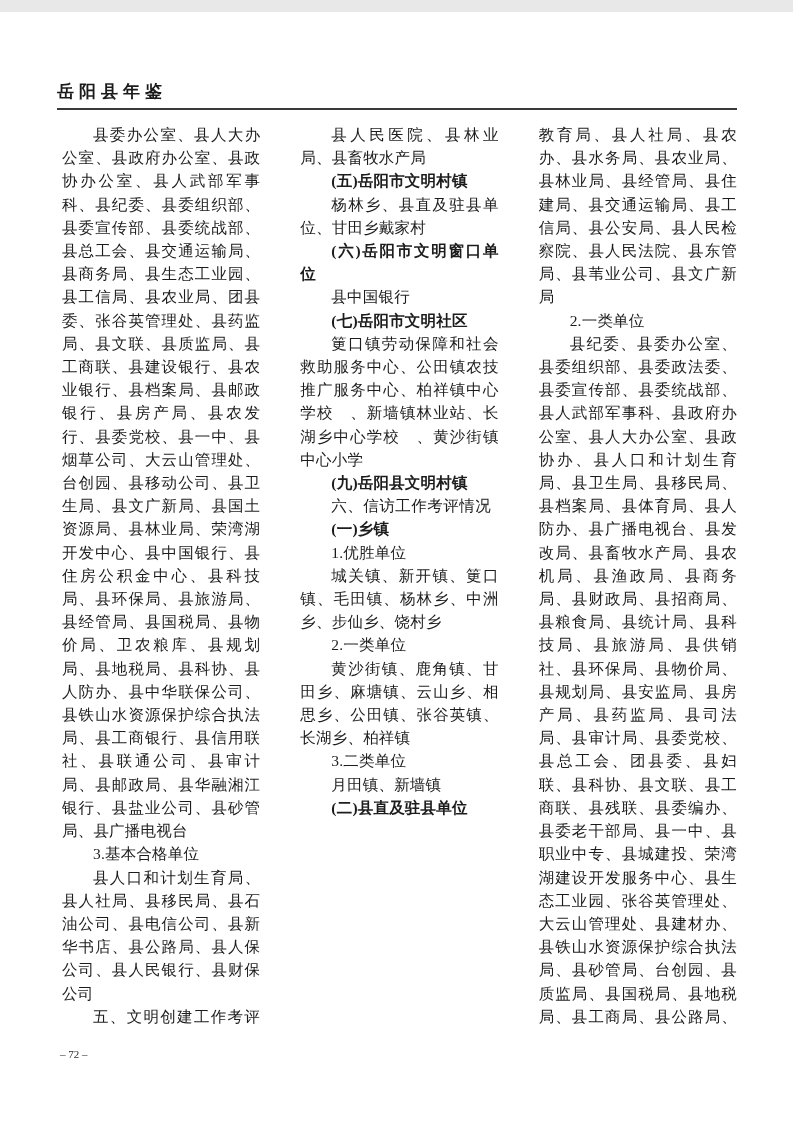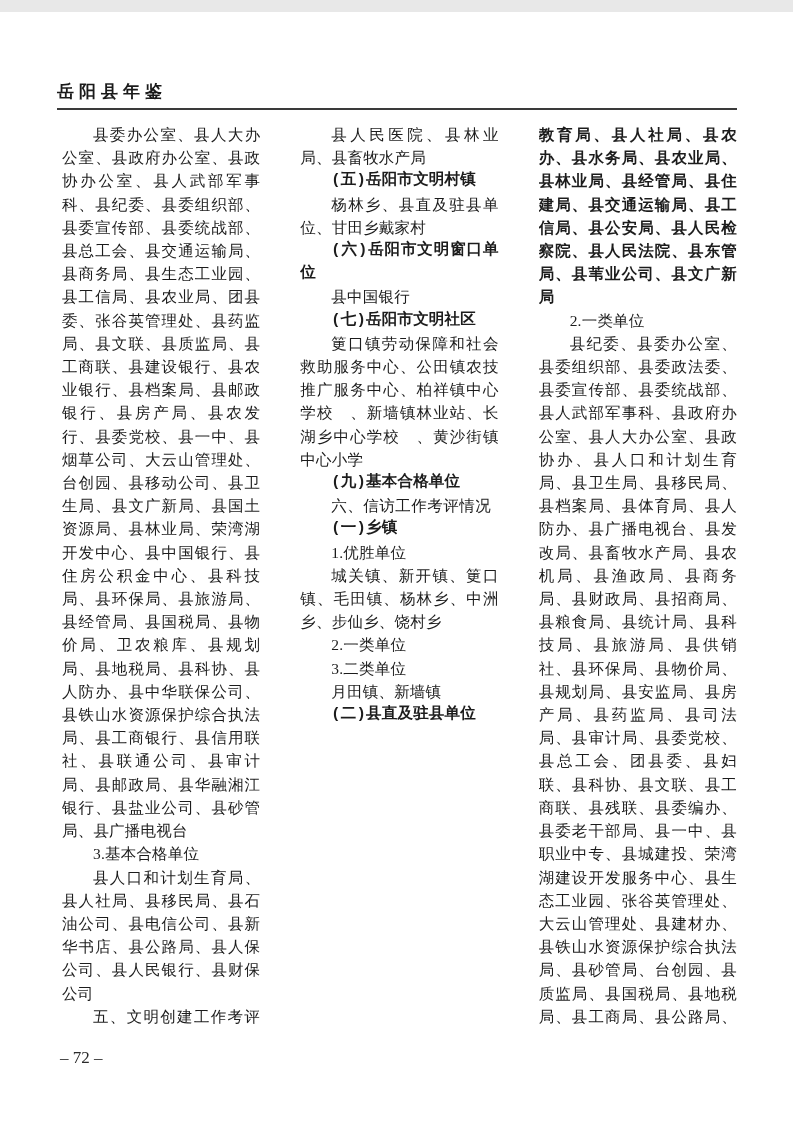--- a/index.html
+++ b/index.html
@@ -41,37 +41,37 @@
   }
   .col p {
     margin:0;
     font-size:15.5px;
     line-height:23.2px;
     text-align:justify;
     text-justify:inter-ideograph;
     letter-spacing:0.2px;
   }
   p.body   { text-indent:2em; }
-  p.cont   { text-indent:0;font-weight:bold; }
+  p.cont   { text-indent:0; }
   p.h1 {
     text-indent:2em;
     font-weight:normal;
     font-family:"Liberation Sans","DejaVu Sans",sans-serif;
     letter-spacing:0.5px;
   }
   p.h2 {
     text-indent:2em;
     font-weight:bold;
-    font-family:Liberation Mono, monospace;
+    font-family:Liberation Serif, serif;
   }
   p.item4  { text-indent:4em; }
   .footer {
     position:absolute;
     left:60px; top:1036px;
-    font-size:17px;
+    font-size:11px;
     color:#2a2a2a;
     font-family:"Liberation Serif","DejaVu Serif",serif;
   }
 </style>
 </head>
 <body>
 
 <div class="page">
 
   <div class="header">
@@ -90,26 +90,27 @@
         <p class="h2">(二)湖南省文明社区</p>
       </div>
     <div class="col">
         <p class="body">县人民医院、县林业局、县畜牧水产局</p>
         <p class="h2">(五)岳阳市文明村镇</p>
         <p class="body">杨林乡、县直及驻县单位、甘田乡戴家村</p>
         <p class="h2">(六)岳阳市文明窗口单位</p>
         <p class="body">县中国银行</p>
         <p class="h2">(七)岳阳市文明社区</p>
         <p class="body">筻口镇劳动保障和社会救助服务中心、公田镇农技推广服务中心、柏祥镇中心学校　、新墙镇林业站、长湖乡中心学校　、黄沙街镇中心小学</p>
-        <p class="h2">(九)基本合格单位</p>
+        <p class="h2">(九)岳阳县文明村镇</p>
         <p class="h1">六、信访工作考评情况</p>
         <p class="h2">(一)乡镇</p>
         <p class="body">1.优胜单位</p>
         <p class="body">城关镇、新开镇、筻口镇、毛田镇、杨林乡、中洲乡、步仙乡、饶村乡</p>
         <p class="body">2.一类单位</p>
+        <p class="body">黄沙街镇、鹿角镇、甘田乡、麻塘镇、云山乡、相思乡、公田镇、张谷英镇、长湖乡、柏祥镇</p>
         <p class="body">3.二类单位</p>
         <p class="body">月田镇、新墙镇</p>
         <p class="h2">(二)县直及驻县单位</p>
       </div>
     <div class="col">
         <p class="cont">教育局、县人社局、县农办、县水务局、县农业局、县林业局、县经管局、县住建局、县交通运输局、县工信局、县公安局、县人民检察院、县人民法院、县东管局、县苇业公司、县文广新局</p>
         <p class="body">2.一类单位</p>
         <p class="body">县纪委、县委办公室、县委组织部、县委政法委、县委宣传部、县委统战部、县人武部军事科、县政府办公室、县人大办公室、县政协办、县人口和计划生育局、县卫生局、县移民局、县档案局、县体育局、县人防办、县广播电视台、县发改局、县畜牧水产局、县农机局、县渔政局、县商务局、县财政局、县招商局、县粮食局、县统计局、县科技局、县旅游局、县供销社、县环保局、县物价局、县规划局、县安监局、县房产局、县药监局、县司法局、县审计局、县委党校、县总工会、团县委、县妇联、县科协、县文联、县工商联、县残联、县委编办、县委老干部局、县一中、县职业中专、县城建投、荣湾湖建设开发服务中心、县生态工业园、张谷英管理处、大云山管理处、县建材办、县铁山水资源保护综合执法局、县砂管局、台创园、县质监局、县国税局、县地税局、县工商局、县公路局、县邮政局、县人民银行、县住房公积金中心、县电信公司、县烟草公司、县盐业公司、国网岳阳县供电公司、县新华书店、县石油公司、县工商银行、县农业银行、县农发行、县建设银行、县财保公司、县信用联社、县人保公司、县中华联合公司、县移动公司、县中国银行、县</p>
       </div>
   </div>

